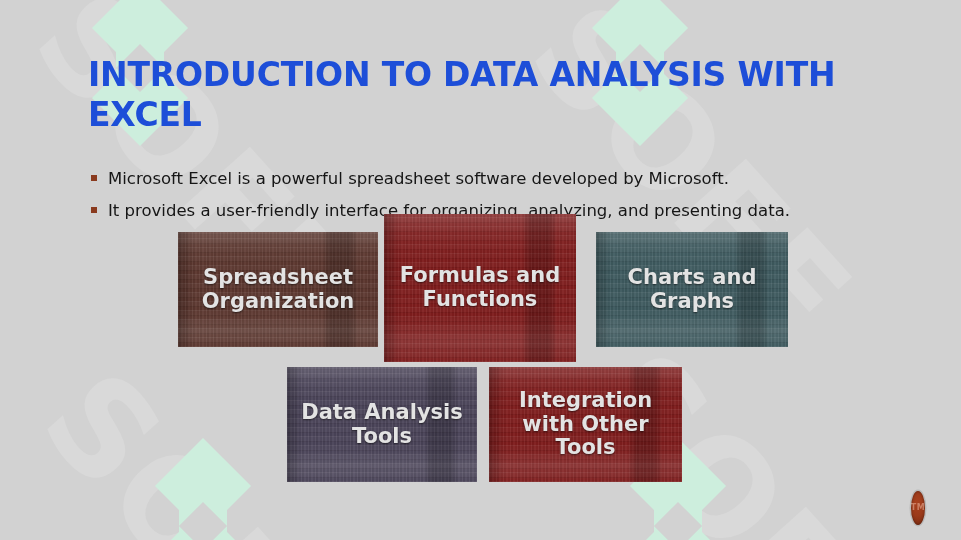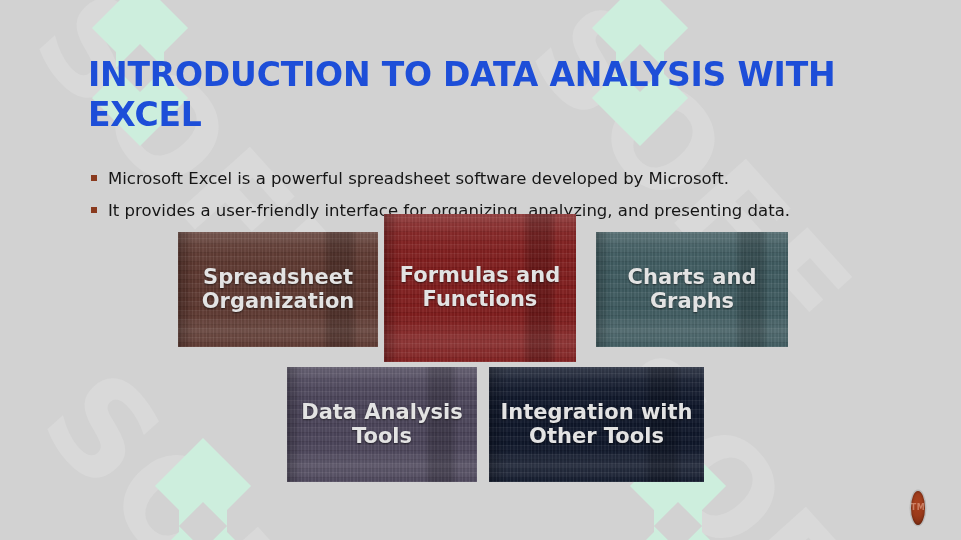--- a/index.html
+++ b/index.html
@@ -250,21 +250,21 @@
   </div>
 
   <div class="card" style="left:596px; top:232px; width:192px; height:115px; background-color:#3e5a5f;">
     <span class="lbl">Charts and Graphs</span>
   </div>
 
   <div class="card" style="left:279px; top:367px; width:190px; height:115px; background-color:#4b4459;margin-left:8px;">
     <span class="lbl">Data Analysis Tools</span>
   </div>
 
-  <div class="card" style="left:489px; top:367px; width:215px; height:115px; background-color:#0f172a;">
+  <div class="card" style="left:489px; top:367px; width:193px; height:115px; background-color:#7f1d1d;">
     <span class="lbl">Integration with Other Tools</span>
   </div>
 
   <div class="badge" style="left:911px; top:491px;">
     <span class="bmark">TM</span>
   </div>
 
 </div>
 
 </body></html>

